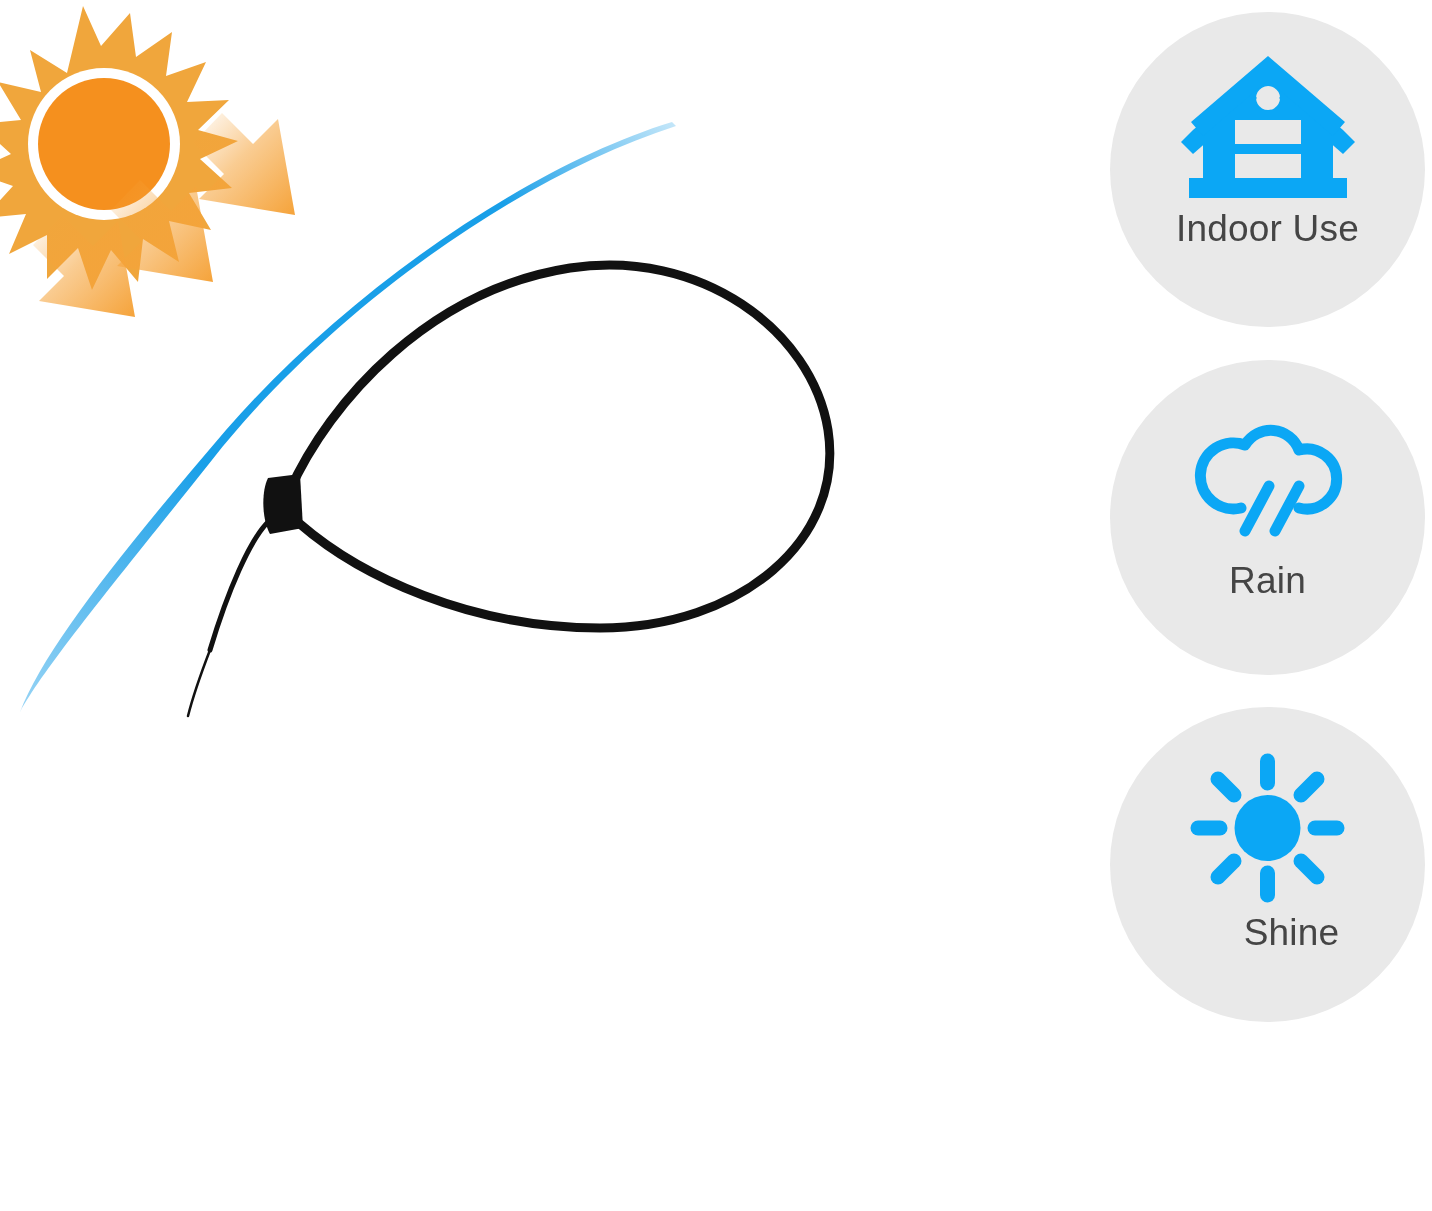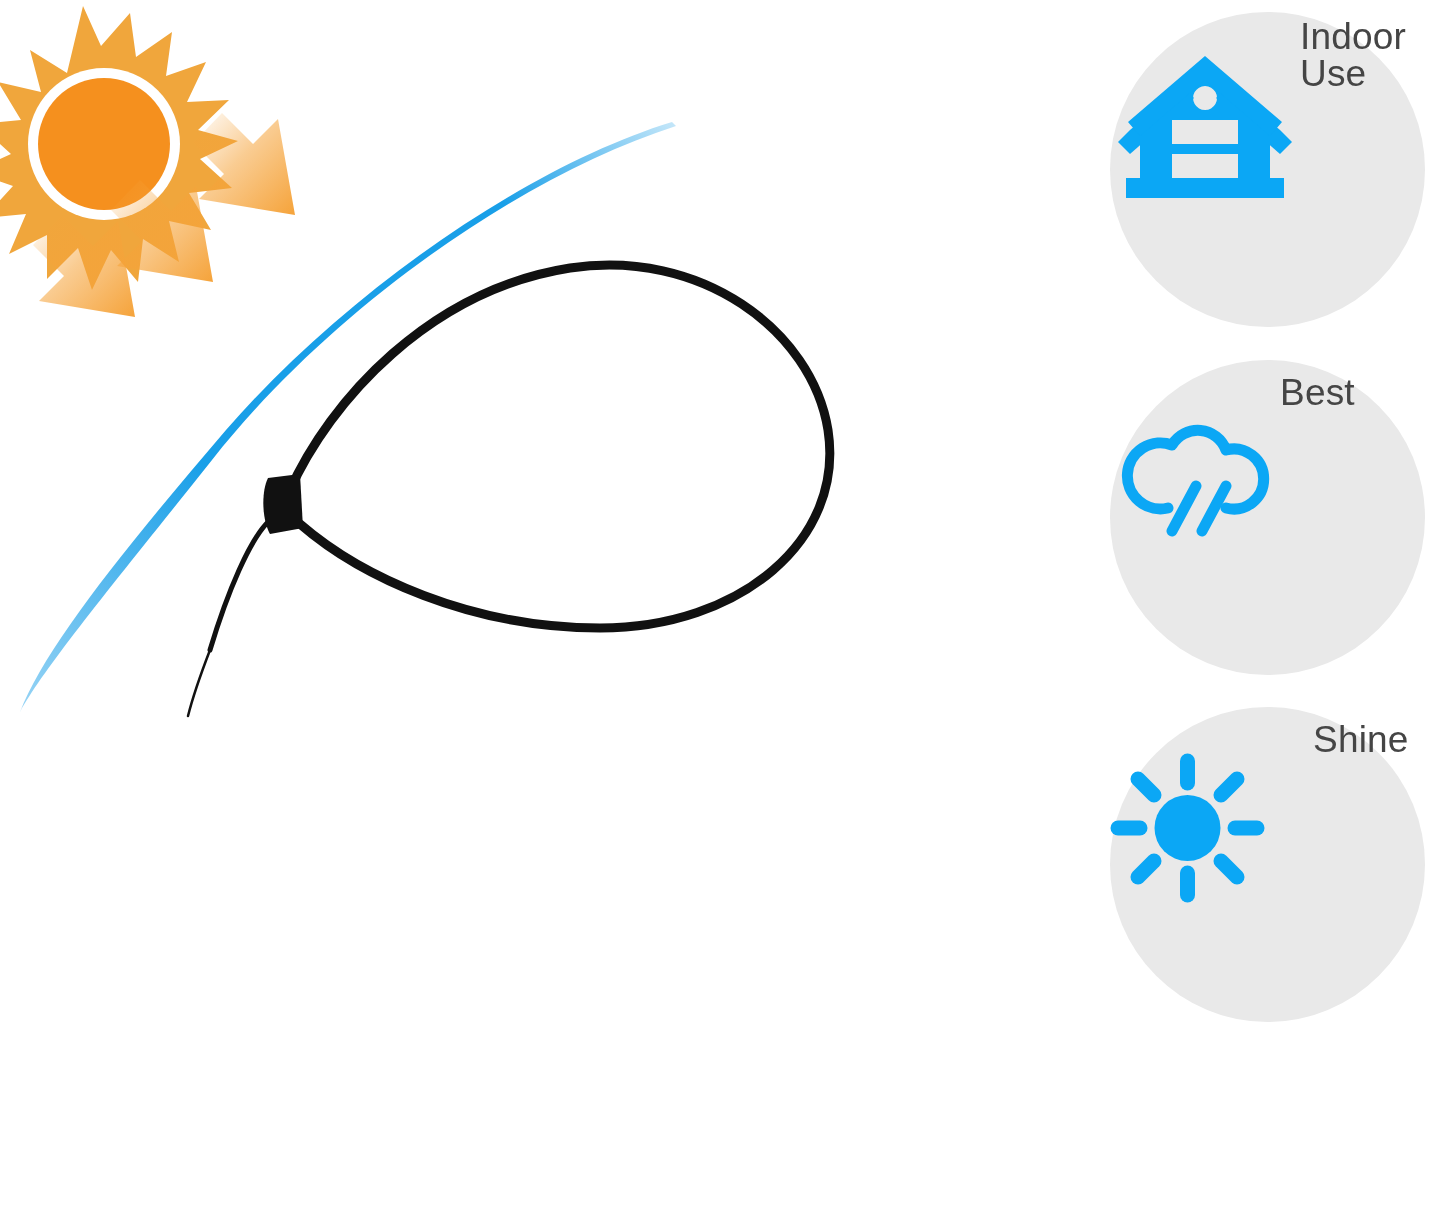--- a/index.html
+++ b/index.html
@@ -37,22 +37,22 @@
     height: 1040px;
   }
   .badge {
     position: absolute;
     left: 0;
     width: 315px;
     height: 315px;
     border-radius: 50%;
     background: #e9e9e9;
     display: flex;
-    flex-direction: row;
-    align-items: flex-start;
+    flex-direction: column;
+    align-items: center;
     justify-content: flex-start;
   }
   .badge-1 { top: 12px; }
   .badge-2 { top: 360px; }
   .badge-3 { top: 707px; }
 
   .badge-icon {
     margin-top: 42px;
     height: 150px;
     display: flex;
@@ -226,21 +226,21 @@
               M 58 100
               A 33 33 0 1 1 62 37
               A 30 30 0 0 1 116 42
               A 30 30 0 1 1 116 100"></path>
 
             <path d="M 86 78 L 62 123"></path>
             <path d="M 116 78 L 92 123"></path>
           </g>
         </svg>
       </div>
-      <div class="badge-label">Best</div>
+      <div class="badge-label">Rain</div>
     </div>
 
     <div class="badge badge-3">
       <div class="badge-icon">
         <svg width="155" height="150" viewBox="0 0 155 150" xmlns="http://www.w3.org/2000/svg">
           <g stroke="#0BA7F5" stroke-width="15" stroke-linecap="round">
 
             <line x1="77.5" y1="8" x2="77.5" y2="30"></line>
             <line x1="77.5" y1="120" x2="77.5" y2="142"></line>
             <line x1="8" y1="75" x2="30" y2="75"></line>

